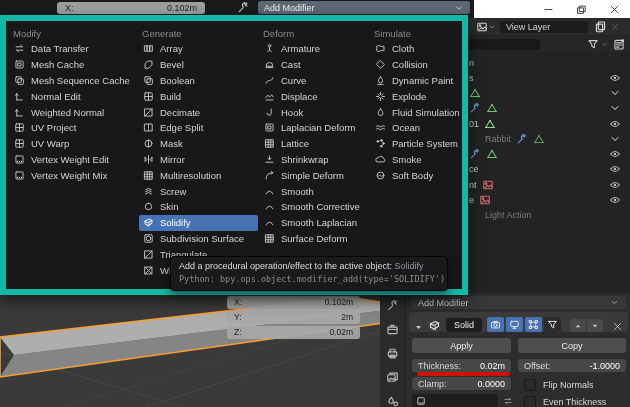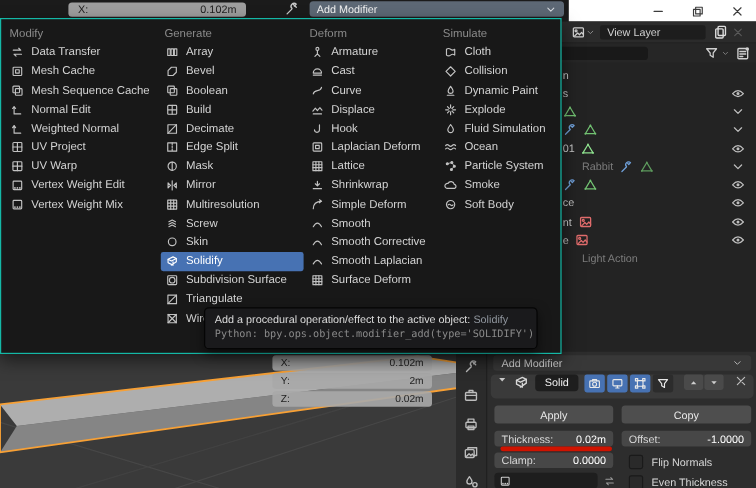--- a/index.html
+++ b/index.html
@@ -37,21 +37,21 @@
   #funnel{position:absolute;right:30px;width:14px;height:12px;color:#cfcfcf;}
   #funnelchev{position:absolute;right:22px;width:7px;height:7px;color:#999;top:5px;}
   #filterbtn{position:absolute;right:4px;width:14px;height:13px;color:#cfcfcf;}
   .orow{position:absolute;left:0;right:0;height:15.2px;display:flex;align-items:center;gap:5px;padding-left:1px;}
   .orow .frag{color:#c9c9c9;}
   .orow .frag.gray{color:#7c7c7c;padding-left:16px;}
   .orow .ric{position:absolute;right:8px;width:14px;height:12px;color:#bdbdbd;}
   .oi{width:12px;height:12px;}
 
   
-  #menu{left:0;top:15px;width:468px;height:280px;background:#181818;border:1px solid #14b8a6;box-sizing:border-box;
+  #menu{left:0;top:15px;width:468px;height:280px;background:#181818;border:6px solid #14b8a6;box-sizing:border-box;
         box-shadow:0 6px 14px rgba(0,0,0,.55);}
   .col{position:absolute;top:0;}
   .c0{left:4px;width:128px}.c1{left:133px;width:119px}.c2{left:254px;width:110px}.c3{left:365px;width:99px}
   .mhead{height:20px;padding:7px 3px 0;box-sizing:border-box;font-size:9.5px;color:#8b8b8b;}
   .mrow{height:15.8px;display:flex;align-items:center;gap:6px;padding:0 4px;border-radius:2px;
         font-size:9.5px;color:#d4d4d4;}
   .mrow .ic{width:11px;height:11px;color:#c2c2c2;flex:none;}
   .mrow.sel{background:var(--accent);color:#ffffff;}
   .mrow.sel .ic{color:#fff;}
 
@@ -72,21 +72,21 @@
   #tabstrip{left:380px;top:293px;width:26px;height:114px;background:#2b2b2b;border-right:1px solid #202020;box-sizing:border-box;
         display:flex;flex-direction:column;align-items:center;gap:11px;padding-top:6px;}
   #tabstrip .ic{width:13px;height:13px;color:#bcbcbc;}
 
   
   #props{left:406px;top:293px;width:224px;height:114px;background:#2d2d2d;font-size:9px;color:#d8d8d8;}
   #addmodbtn{position:absolute;left:5px;top:3px;width:215px;height:13px;background:#383838;border-radius:3px;
         display:flex;align-items:center;padding:0 7px;box-sizing:border-box;}
   #addmodbtn .chev{margin-left:auto;width:9px;height:9px;color:#bbb;}
   #modhead{position:absolute;left:3px;top:19px;width:219px;height:20px;background:#3a3a3a;border-radius:4px;
-        display:flex;align-items:flex-start;gap:5px;padding:0 5px;box-sizing:border-box;}
+        display:flex;align-items:flex-end;gap:5px;padding:0 5px;box-sizing:border-box;}
   #modhead .disc{width:9px;height:9px;color:#c9c9c9;}
   #modhead .mico{width:13px;height:13px;color:#d8d8d8;}
   #modname{width:36px;height:14px;background:#1e1e1e;border-radius:3px;color:#f0f0f0;display:flex;align-items:center;justify-content:center;}
   .tgl{width:17px;height:15px;border-radius:2px;background:#2c2c2c;color:#e8e8e8;display:flex;align-items:center;justify-content:center;}
   .tgl.on{background:var(--accent);}
   .tgl .ic{width:11px;height:11px;}
   #updown{margin-left:auto;display:flex;gap:1px;}
   .ud{width:16px;height:13px;background:#4a4a4a;border-radius:2px;color:#cfcfcf;display:flex;align-items:center;justify-content:center;}
   .ud .ic{width:8px;height:8px;}
   #modclose{width:11px;height:11px;color:#bdbdbd;margin-left:4px;}

